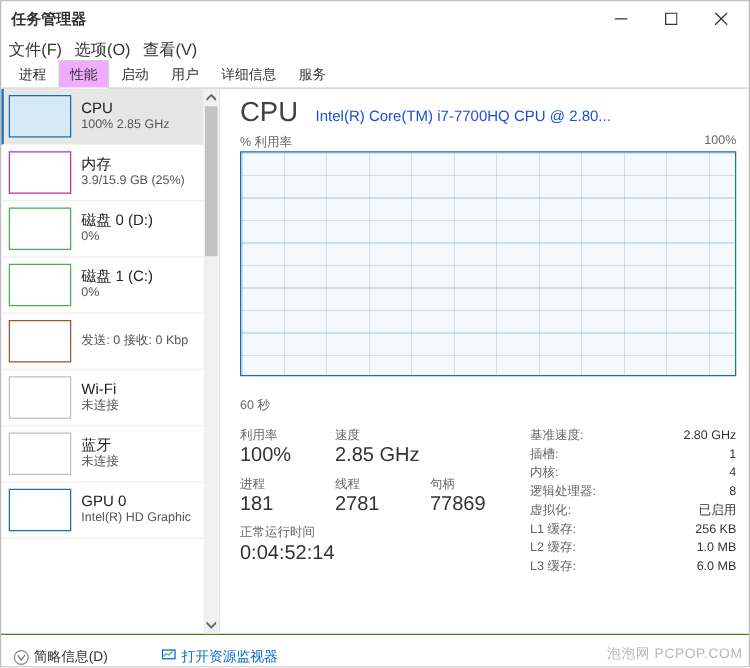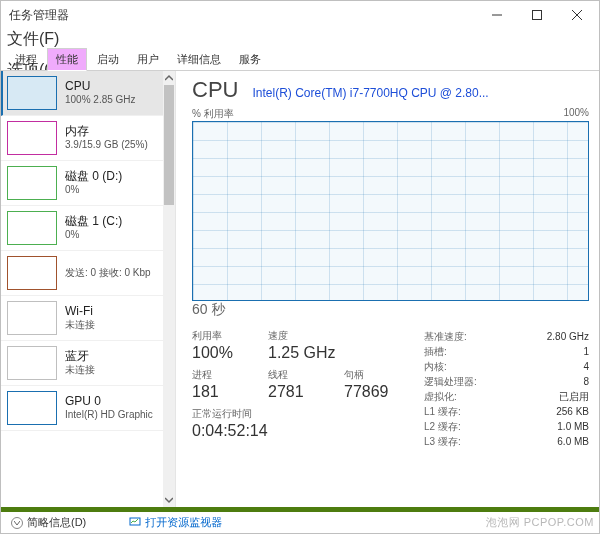--- a/index.html
+++ b/index.html
@@ -1,22 +1,22 @@
 <!DOCTYPE html>
 <html><head>
 <meta charset="utf-8">
 <style>
   * { box-sizing: border-box; margin: 0; padding: 0; font-family: "Microsoft YaHei", "Segoe UI", sans-serif; }
   body { background: #fff; width: 600px; height: 534px; overflow: hidden; font-size: 11px; color: #333; }
   .window { width: 600px; height: 534px; border: 1px solid #bfbfbf; display: flex; flex-direction: column; background: #fff; }
   .titlebar { height: 28px; display: flex; align-items: center; padding: 0 2px 0 8px; }
-  .titlebar-title { flex: 1; font-size: 12px; color: #333; }
+  .titlebar-title { flex: 1; font-size: 12px; color: #333; font-weight: bold; }
   .wbtn { width: 40px; height: 28px; display: flex; align-items: center; justify-content: center; color: #333; }
   .wbtn svg { width: 10px; height: 10px; }
-  .menubar { height: 20px; display: flex; align-items: flex-start; padding: 0 6px; gap: 10px; font-size: 16px; color: #333; flex-direction: column; }
+  .menubar { height: 20px; display: flex; align-items: flex-end; padding: 0 6px; gap: 10px; font-size: 13px; color: #333; }
   .tabbar { height: 22px; display: flex; align-items: flex-end; padding: 0 6px; border-bottom: 1px solid #d0d0d0; gap: 2px; font-size: 11px; }
   .tab { padding: 3px 8px; color: #333; }
   .tab.active { background: #f0abfc; border: 1px solid #d0d0d0; border-bottom: 1px solid #fff; position: relative; top: 1px; }
   .content { flex: 1; display: flex; min-height: 0; }
   .sidebar { width: 175px; border-right: 1px solid #e5e5e5; overflow-y: hidden; position: relative; }
   .sidebar-inner { position: absolute; inset: 0 12px 0 0; overflow: hidden; }
   .sb-scroll { position: absolute; right: 0; top: 0; width: 12px; height: 100%; background: #f0f0f0; display: flex; flex-direction: column; align-items: center; }
   .sb-scroll .arrow { height: 14px; width: 100%; display:flex; align-items:center; justify-content:center; color:#666; }
   .sb-scroll .arrow svg { width:8px; height:8px; }
   .sb-scroll .track { flex:1; width:100%; position:relative; }
@@ -30,32 +30,32 @@
   .main { flex: 1; padding: 6px 10px 0 16px; display: flex; flex-direction: column; min-width: 0; }
   .head { display: flex; align-items: baseline; gap: 14px; }
   .head-big { font-size: 22px; font-weight: 400; color: #444; }
   .head-sub { font-size: 12px; color: #1d4ed8; white-space: nowrap; overflow: hidden; text-overflow: ellipsis; flex:1; }
   .chart-wrap { margin-top: 4px; }
   .chart-hdr { display: flex; justify-content: space-between; font-size: 10px; color: #666; }
   .chart { border: 1px solid #1a6fb0; height: 180px; background: #f3f9fc;
            background-image:
              repeating-linear-gradient(to right, rgba(26,111,176,.18) 0 1px, transparent 1px 34px),
              repeating-linear-gradient(to bottom, rgba(26,111,176,.18) 0 1px, transparent 1px 18px); }
-  .chart-ftr { font-size: 14px; color: #666; margin-top: 0; }
+  .chart-ftr { font-size: 10px; color: #666; margin-top: 16px; }
   .stats { display: flex; gap: 24px; margin-top: 10px; }
   .stats-left { flex: 1; }
   .stats-right { width: 170px; font-size: 10px; color: #555; }
   .row { display: flex; gap: 20px; margin-bottom: 6px; }
   .stat { min-width: 56px; }
   .stat-label { font-size: 10px; color: #666; }
   .stat-val { font-size: 16px; color: #333; line-height: 1.2; white-space: nowrap; }
   .kv { display: flex; justify-content: space-between; line-height: 1.5; }
   .kv .k { color: #666; }
   .kv .v { color: #333; }
-  .bottombar { height: 26px; border-top: 5px solid #4d7c0f; display: flex; align-items: center; padding: 0 10px; gap: 8px; font-size: 11px; }
+  .bottombar { height: 26px; border-top: 1px solid #4d7c0f; display: flex; align-items: flex-end; padding: 0 10px; gap: 8px; font-size: 11px; }
   .less { display: flex; align-items: center; gap: 4px; color: #333;}
   .link { color: #0066cc; display: flex; align-items: center; gap: 4px; padding-left: 35px; }
   .circ { width:12px; height:12px; border:1px solid #888; border-radius:50%; display:inline-flex; align-items:center; justify-content:center; }
   .circ svg { width:6px; height:6px; }
   .watermark { position: fixed; right: 6px; bottom: 4px; font-size: 11px; color: #b8b8b8; font-family: Arial, sans-serif; letter-spacing: 0.5px; }
 </style>
 </head>
 <body>
 
 <div class="window">
@@ -191,21 +191,21 @@
       <div class="stats">
         <div class="stats-left">
           <div id="primary-rows">
               <div class="row">
                 <div class="stat">
                   <div class="stat-label">利用率</div>
                   <div class="stat-val">100%</div>
                 </div>
                 <div class="stat">
                   <div class="stat-label">速度</div>
-                  <div class="stat-val">1.25 GHz</div>
+                  <div class="stat-val">2.85 GHz</div>
                 </div>
               </div>
               <div class="row">
                 <div class="stat">
                   <div class="stat-label">进程</div>
                   <div class="stat-val">181</div>
                 </div>
                 <div class="stat">
                   <div class="stat-label">线程</div>
                   <div class="stat-val">2781</div>

